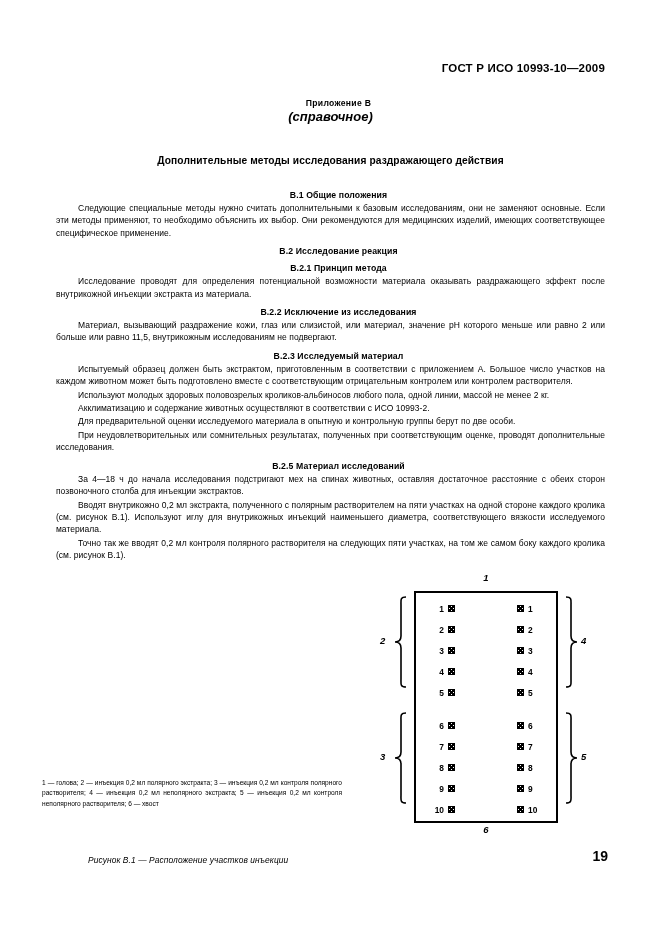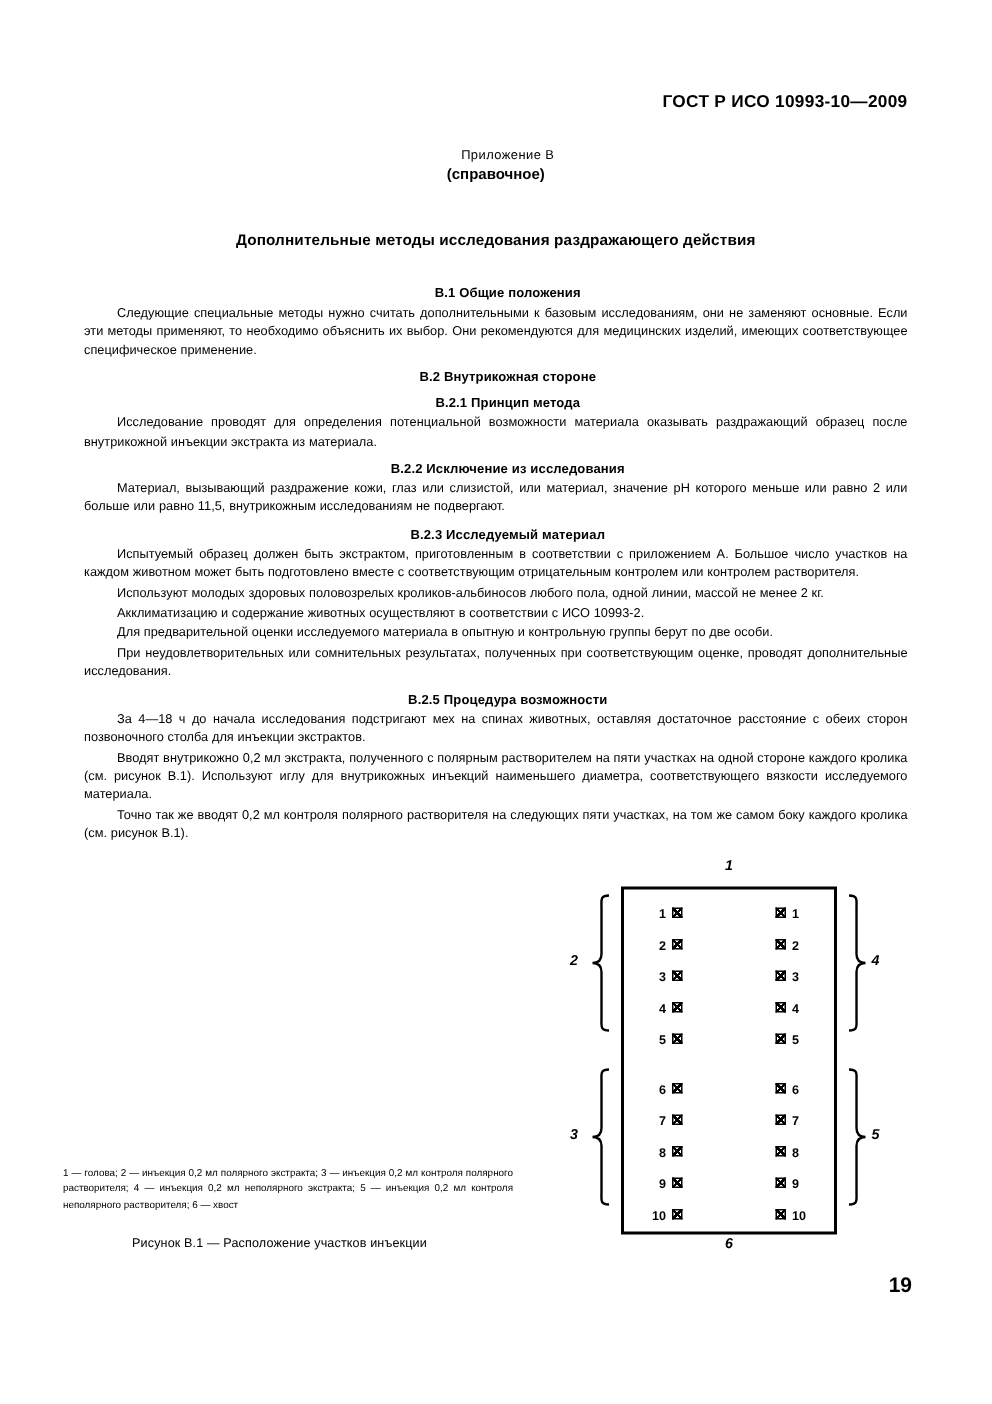--- a/index.html
+++ b/index.html
@@ -34,29 +34,30 @@
   
   .annex-block {
     position: absolute;
     top: 96px;
     left: 0;
     width: 661px;
     text-align: center;
   }
   .annex-line {
     font-size: 8.6px;
-    font-weight: normal;
+    font-weight: bold;
     line-height: 14px;
     letter-spacing: 0.3px;
     padding-left: 16px;
   }
   .annex-sub {
-    font-size: 10px;
+    font-size: 13px;
     font-weight: bold;
     line-height: 14px;
+    font-style: italic;
   }
 
   .section-title {
     position: absolute;
     top: 155px;
     left: 0;
     width: 661px;
     text-align: center;
     font-size: 10.2px;
     font-weight: bold;
@@ -181,24 +182,25 @@
     position: absolute;
     top: 778px;
     left: 42px;
     width: 300px;
     font-size: 6.6px;
     line-height: 10.3px;
     text-align: justify;
   }
   .caption {
     position: absolute;
-    top: 823px;
+    top: 855px;
     left: 88px;
     font-size: 8.4px;
     letter-spacing: 0.1px;
+    font-style: italic;
   }
   .page-num {
     position: absolute;
     top: 848px;
     right: 53px;
     font-size: 14px;
     font-weight: bold;
   }
 </style>
 </head>
@@ -213,37 +215,37 @@
     <div class="annex-sub">(справочное)</div>
   </div>
 
   <div class="section-title">Дополнительные методы исследования раздражающего действия</div>
 
   <div class="body-col">
 
     <div class="h-sub first">В.1  Общие положения</div>
     <p class="para">Следующие специальные методы нужно считать дополнительными к базовым исследованиям, они не заменяют основные. Если эти методы применяют, то необходимо объяснить их выбор. Они рекомендуются для медицинских изделий, имеющих соответствующее специфическое применение.</p>
 
-    <div class="h-sub">В.2  Внутрикожная стороне</div>
+    <div class="h-sub">В.2  Исследование реакция</div>
 
     <div class="h-sub">В.2.1  Принцип метода</div>
-    <p class="para">Исследование проводят для определения потенциальной возможности материала оказывать раздражающий образец после внутрикожной инъекции экстракта из материала.</p>
+    <p class="para">Исследование проводят для определения потенциальной возможности материала оказывать раздражающего эффект после внутрикожной инъекции экстракта из материала.</p>
 
     <div class="h-sub">В.2.2  Исключение из исследования</div>
     <p class="para">Материал, вызывающий раздражение кожи, глаз или слизистой, или материал, значение рН которого меньше или равно 2 или больше или равно 11,5, внутрикожным исследованиям не подвергают.</p>
 
     <div class="h-sub">В.2.3  Исследуемый материал</div>
     <p class="para">Испытуемый образец должен быть экстрактом, приготовленным в соответствии с приложением А. Большое число участков на каждом животном может быть подготовлено вместе с соответствующим отрицательным контролем или контролем растворителя.</p>
 
     <p class="para">Используют молодых здоровых половозрелых кроликов-альбиносов любого пола, одной линии, массой не менее 2 кг.</p>
     <p class="para">Акклиматизацию и содержание животных осуществляют в соответствии с ИСО 10993-2.</p>
     <p class="para">Для предварительной оценки исследуемого материала в опытную и контрольную группы берут по две особи.</p>
     <p class="para">При неудовлетворительных или сомнительных результатах, полученных при соответствующим оценке, проводят дополнительные исследования.</p>
 
-    <div class="h-sub">В.2.5  Процедура возможности</div>
+    <div class="h-sub">В.2.5  Материал исследований</div>
     <p class="para">За 4—18 ч до начала исследования подстригают мех на спинах животных, оставляя достаточное расстояние с обеих сторон позвоночного столба для инъекции экстрактов.</p>
     <p class="para">Вводят внутрикожно 0,2 мл экстракта, полученного с полярным растворителем на пяти участках на одной стороне каждого кролика (см. рисунок В.1). Используют иглу для внутрикожных инъекций наименьшего диаметра, соответствующего вязкости исследуемого материала.</p>
     <p class="para">Точно так же вводят 0,2 мл контроля полярного растворителя на следующих пяти участках, на том же самом боку каждого кролика (см. рисунок В.1).</p>
   </div>
 
   <div class="figure-wrap">
 
     <div class="fig-top-label">1</div>
 
     <div class="brace" style="top:24px; left:22px; height:92px;">

